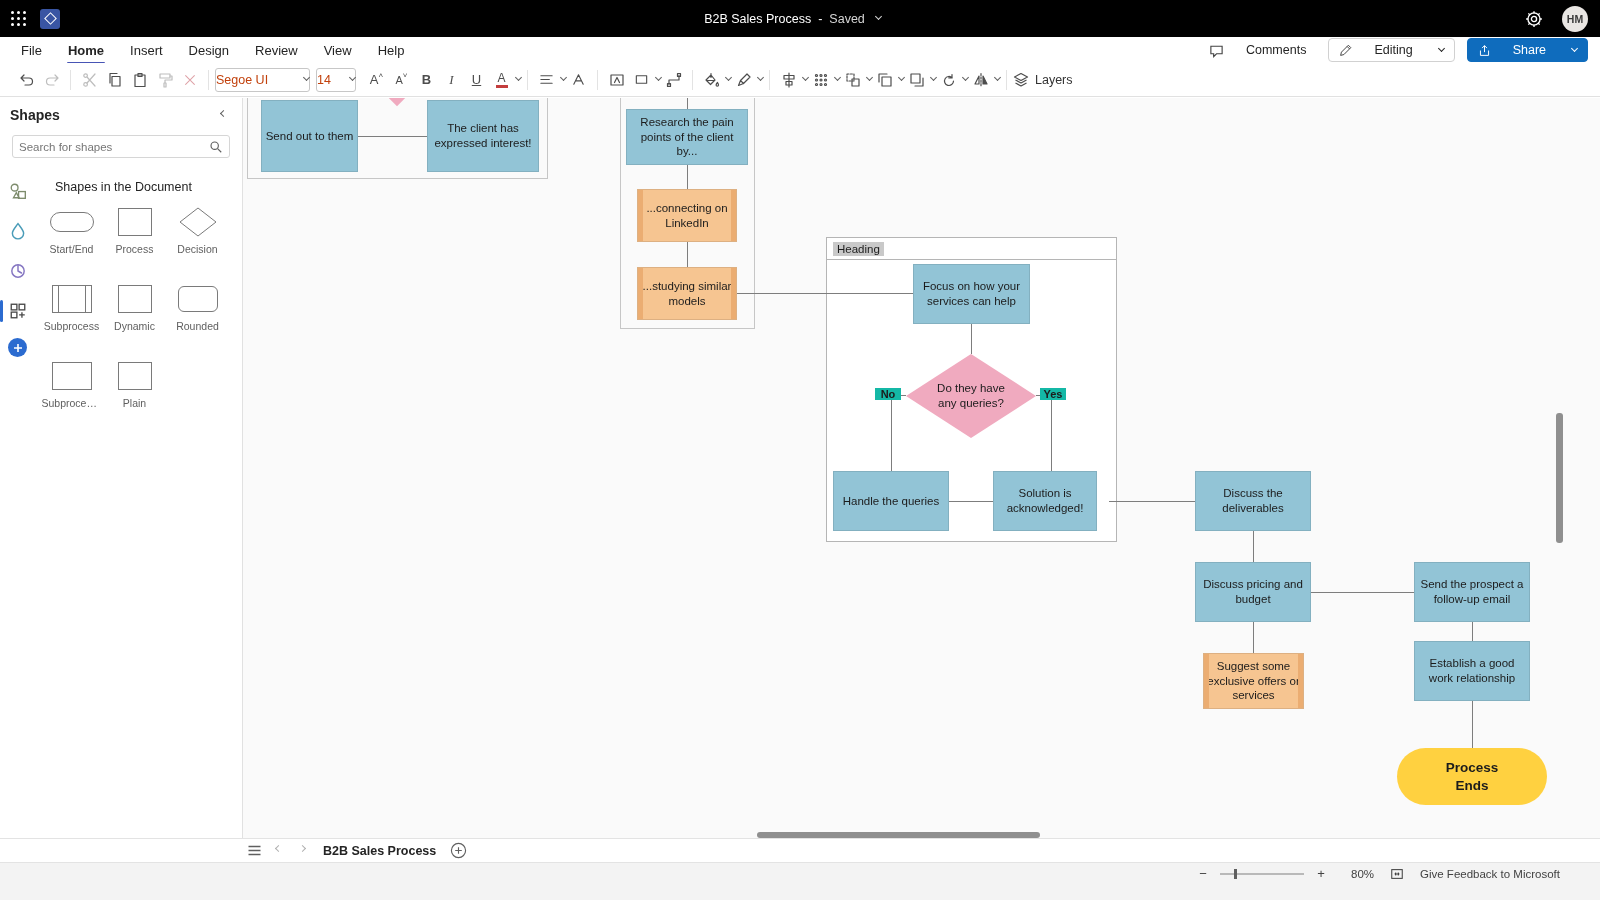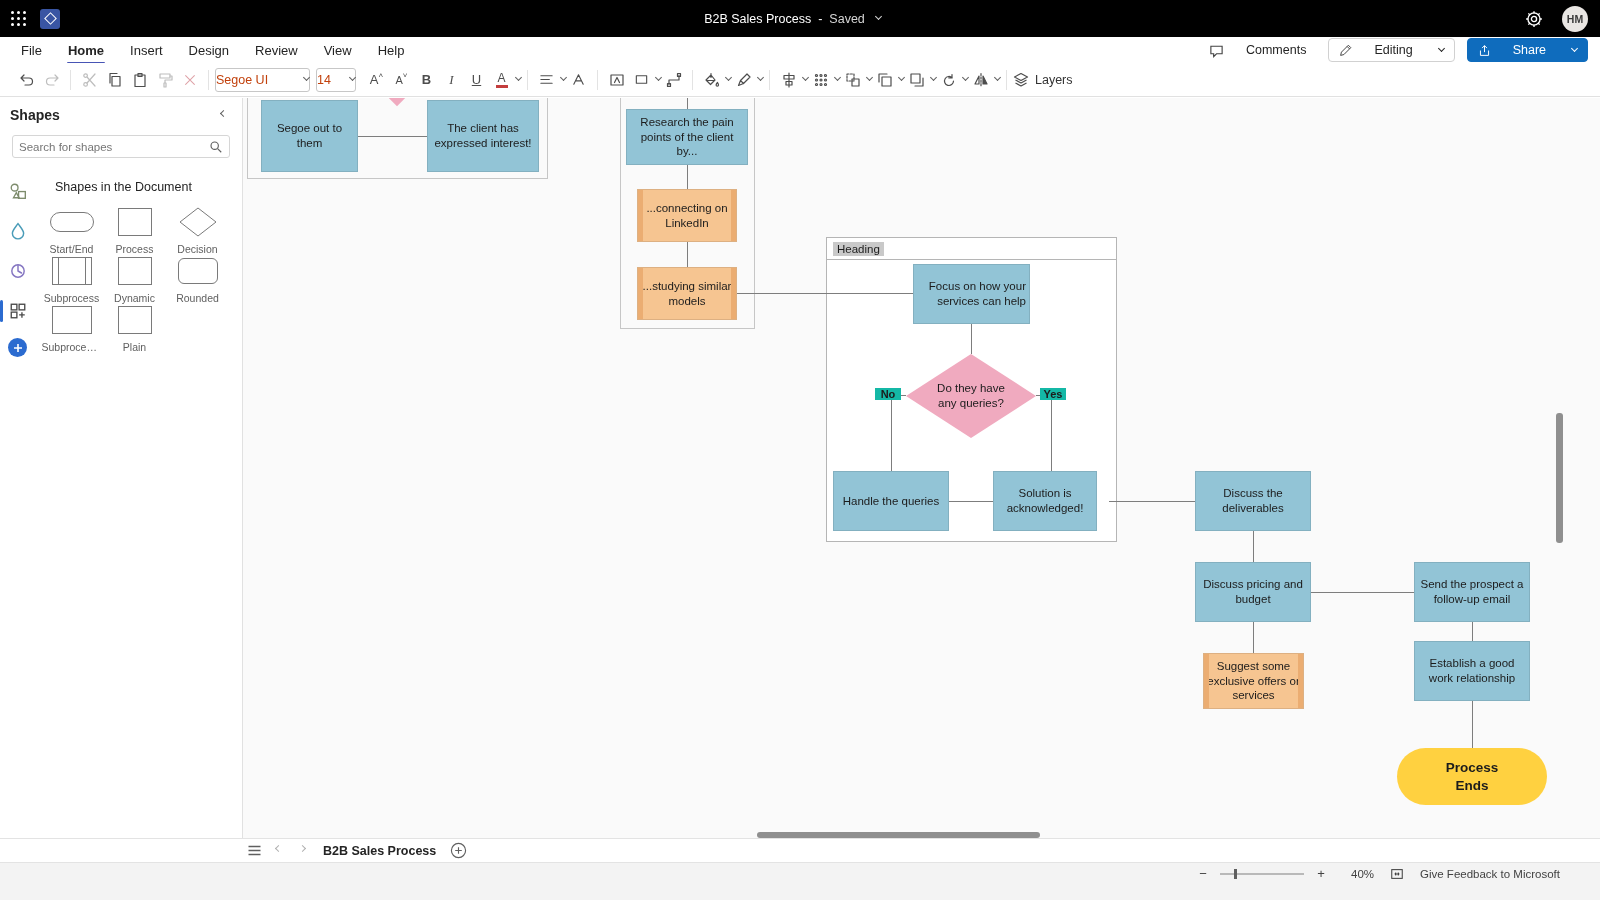--- a/index.html
+++ b/index.html
@@ -67,21 +67,21 @@
   .search-box { margin:8px 12px 6px 12px; height:23px; border:1px solid #d6d6d6; border-radius:3px; display:flex; align-items:center; background:#fff; padding:0 6px; }
   .search-box input { border:none; outline:none; flex:1; font-size:11.5px; color:#333; font-family:inherit; background:transparent; }
   .search-box input::placeholder { color:#767676; }
   .panel-body { display:flex; }
   .rail { width:35px; display:flex; flex-direction:column; align-items:center; padding-top:14px; gap:14px; }
   .rail-item { width:26px; height:26px; display:flex; align-items:center; justify-content:center; cursor:pointer; position:relative; }
   .rail-item.sel::before { content:""; position:absolute; left:-5px; top:2px; width:3px; height:22px; background:#2b6bd0; border-radius:2px; }
   .rail-plus { width:19px; height:19px; border-radius:50%; background:#2b6bd0; display:flex; align-items:center; justify-content:center; cursor:pointer; }
   .content { flex:1; padding-top:16px; }
   .content .sec-title { font-size:12.5px; color:#242424; margin-left:20px; margin-bottom:12px; }
-  .shape-grid { display:grid; grid-template-columns:63px 63px 63px; margin-left:5px; row-gap:0; }
+  .shape-grid { display:grid; grid-template-columns:63px 63px 63px; margin-left:5px; row-gap:28px; }
   .cell { display:flex; flex-direction:column; align-items:center; cursor:pointer; }
   .thumb { height:32px; display:flex; align-items:center; justify-content:center; }
   .slabel { font-size:10.5px; color:#5f5f5f; margin-top:5px; max-width:60px; text-align:center; white-space:nowrap; overflow:hidden; text-overflow:ellipsis; }
   .t-stadium { width:44px; height:20px; border:1px solid #7a7a7a; border-radius:10px; background:#fff; }
   .t-rect { width:34px; height:28px; border:1px solid #7a7a7a; background:#fff; }
   .t-rect-w { width:40px; height:28px; border:1px solid #7a7a7a; background:#fff; }
   .t-rounded { width:40px; height:26px; border:1px solid #7a7a7a; border-radius:6px; background:#fff; }
   .t-sub { width:40px; height:28px; border:1px solid #7a7a7a; background:#fff; position:relative; }
   .t-sub::before, .t-sub::after { content:""; position:absolute; top:0; bottom:0; width:1px; background:#7a7a7a; }
   .t-sub::before { left:5px; } .t-sub::after { right:5px; }
@@ -535,26 +535,26 @@
   <div class="ch" style="left:866px; top:403px; width:86px;"></div>
   <div class="cv" style="left:1010px; top:433px; height:31px;"></div>
   <div class="ch" style="left:1068px; top:494px; width:103px;"></div>
   <div class="cv" style="left:1010px; top:524px; height:31px;"></div>
   <div class="cv" style="left:1229px; top:524px; height:19px;"></div>
   <div class="cv" style="left:1229px; top:603px; height:47px;"></div>
 
   <div class="edge-label" style="left:632px; top:290px; width:26px;">No</div>
   <div class="edge-label" style="left:797px; top:290px; width:26px;">Yes</div>
 
-  <div class="node teal" style="left:18px; top:2px; width:97px; height:72px;">Segoe out to them</div>
+  <div class="node teal" style="left:18px; top:2px; width:97px; height:72px;">Send out to them</div>
   <div class="node teal" style="left:383px; top:11px; width:122px; height:56px;">Research the pain points of the client by...</div>
   <div class="node teal" style="left:184px; top:2px; width:112px; height:72px;">The client has expressed interest!</div>
   <div class="node orange subbars" style="left:394px; top:91px; width:100px; height:53px;">...connecting on LinkedIn</div>
   <div class="node orange subbars" style="left:394px; top:169px; width:100px; height:53px;">...studying similar models</div>
-  <div class="node teal" style="left:670px; top:166px; width:117px; height:60px;text-align:right;">Focus on how your services can help</div>
+  <div class="node teal" style="left:670px; top:166px; width:117px; height:60px;">Focus on how your services can help</div>
   <div class="node diamond" style="left:663px; top:256px; width:130px; height:84px;">Do they have any queries?</div>
   <div class="node teal" style="left:590px; top:373px; width:116px; height:60px;">Handle the queries</div>
   <div class="node teal" style="left:750px; top:373px; width:104px; height:60px;">Solution is acknowledged!</div>
   <div class="node teal" style="left:952px; top:373px; width:116px; height:60px;">Discuss the deliverables</div>
   <div class="node teal" style="left:952px; top:464px; width:116px; height:60px;">Discuss pricing and budget</div>
   <div class="node teal" style="left:1171px; top:464px; width:116px; height:60px;">Send the prospect a follow-up email</div>
   <div class="node orange subbars" style="left:960px; top:555px; width:101px; height:56px;">Suggest some exclusive offers or services</div>
   <div class="node teal" style="left:1171px; top:543px; width:116px; height:60px;">Establish a good work relationship</div>
   <div class="node terminator" style="left:1154px; top:650px; width:150px; height:57px;">Process Ends</div>
 
@@ -588,21 +588,21 @@
 
 <div class="statusbar">
   <div class="status-right">
     <div class="zoomgrp">
       <span class="zoombtn">−</span>
       <span class="ztrack">
           <span class="zthumb"></span>
         </span>
       <span class="zoombtn">+</span>
     </div>
-    <span class="zoomval">40%</span>
+    <span class="zoomval">80%</span>
     <span class="fit">
       <svg width="14" height="14" viewBox="0 0 16 16" style="stroke:#424242;fill:none;stroke-width:1.2;">
           <rect x="2" y="3" width="12" height="10"></rect>
           <path d="M5.5 8h5 M5.5 8l1.5-1.5 M5.5 8L7 9.5 M10.5 8L9 6.5 M10.5 8L9 9.5"></path>
         </svg>
     </span>
     <span class="feedback">Give Feedback to Microsoft</span>
   </div>
 </div>
 

